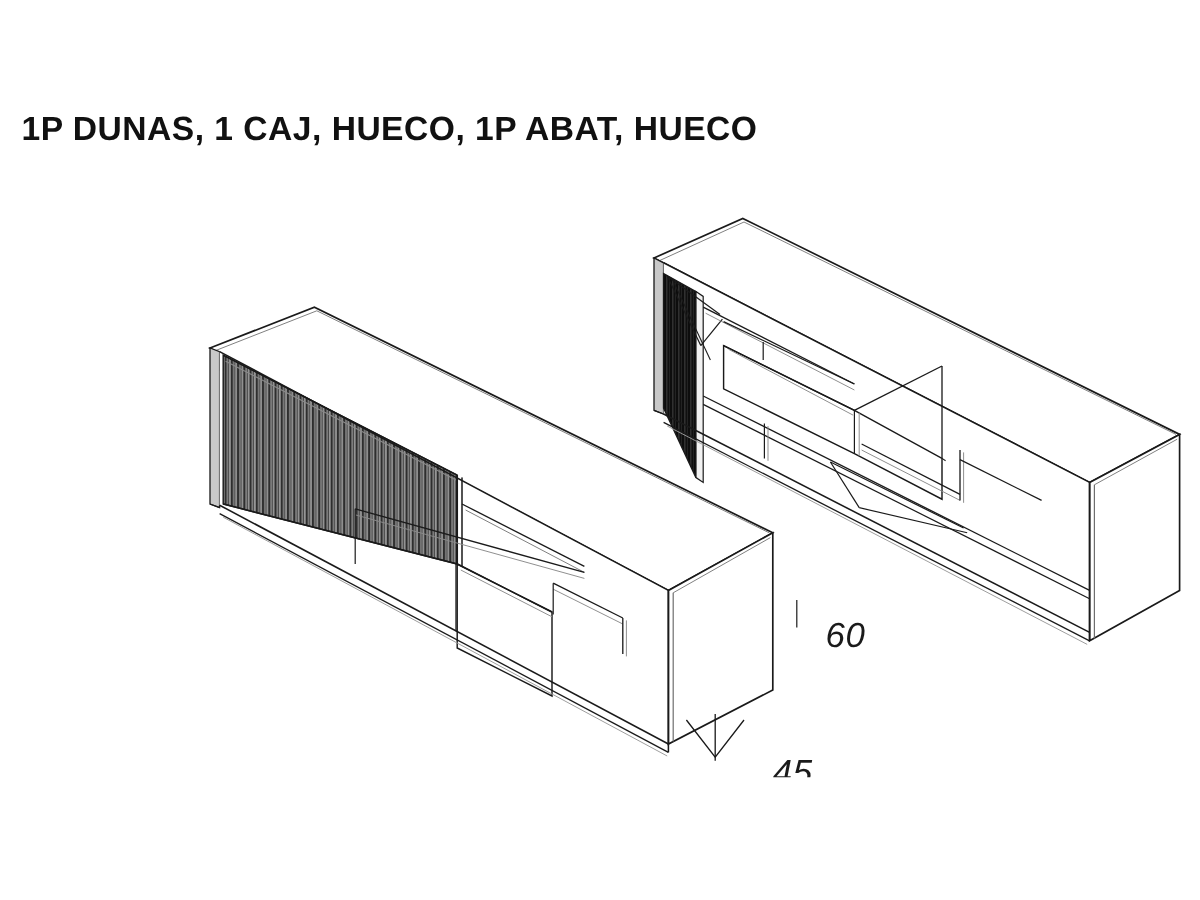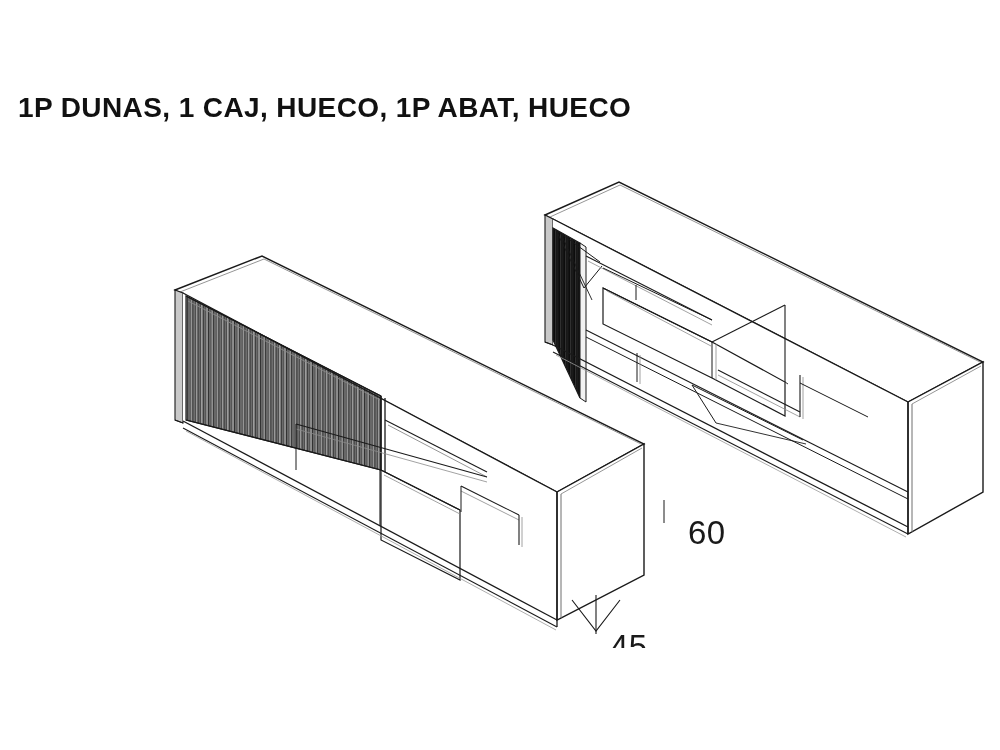--- a/index.html
+++ b/index.html
@@ -29,26 +29,27 @@
   #drawing {
     position: absolute;
     left: 0;
     top: 0;
     width: 1000px;
     height: 750px;
   }
   .dim-label {
     position: absolute;
     font-family: "Liberation Sans", sans-serif;
-    font-size: 33px;
+    font-size: 29px;
     color: #1a1a1a;
     letter-spacing: 0.5px;
+    font-style: italic;
   }
   #dim-60 { left: 688px; top: 514px; }
-  #dim-45 { left: 610px; top: 628px; }
+  #dim-45 { left: 644px; top: 628px; }
 </style>
 </head>
 <body>
 
 <div id="page">
 
   <div id="title">1P DUNAS, 1 CAJ, HUECO, 1P ABAT, HUECO</div>
 
   <svg id="drawing" viewBox="0 0 1000 750" xmlns="http://www.w3.org/2000/svg">
 

